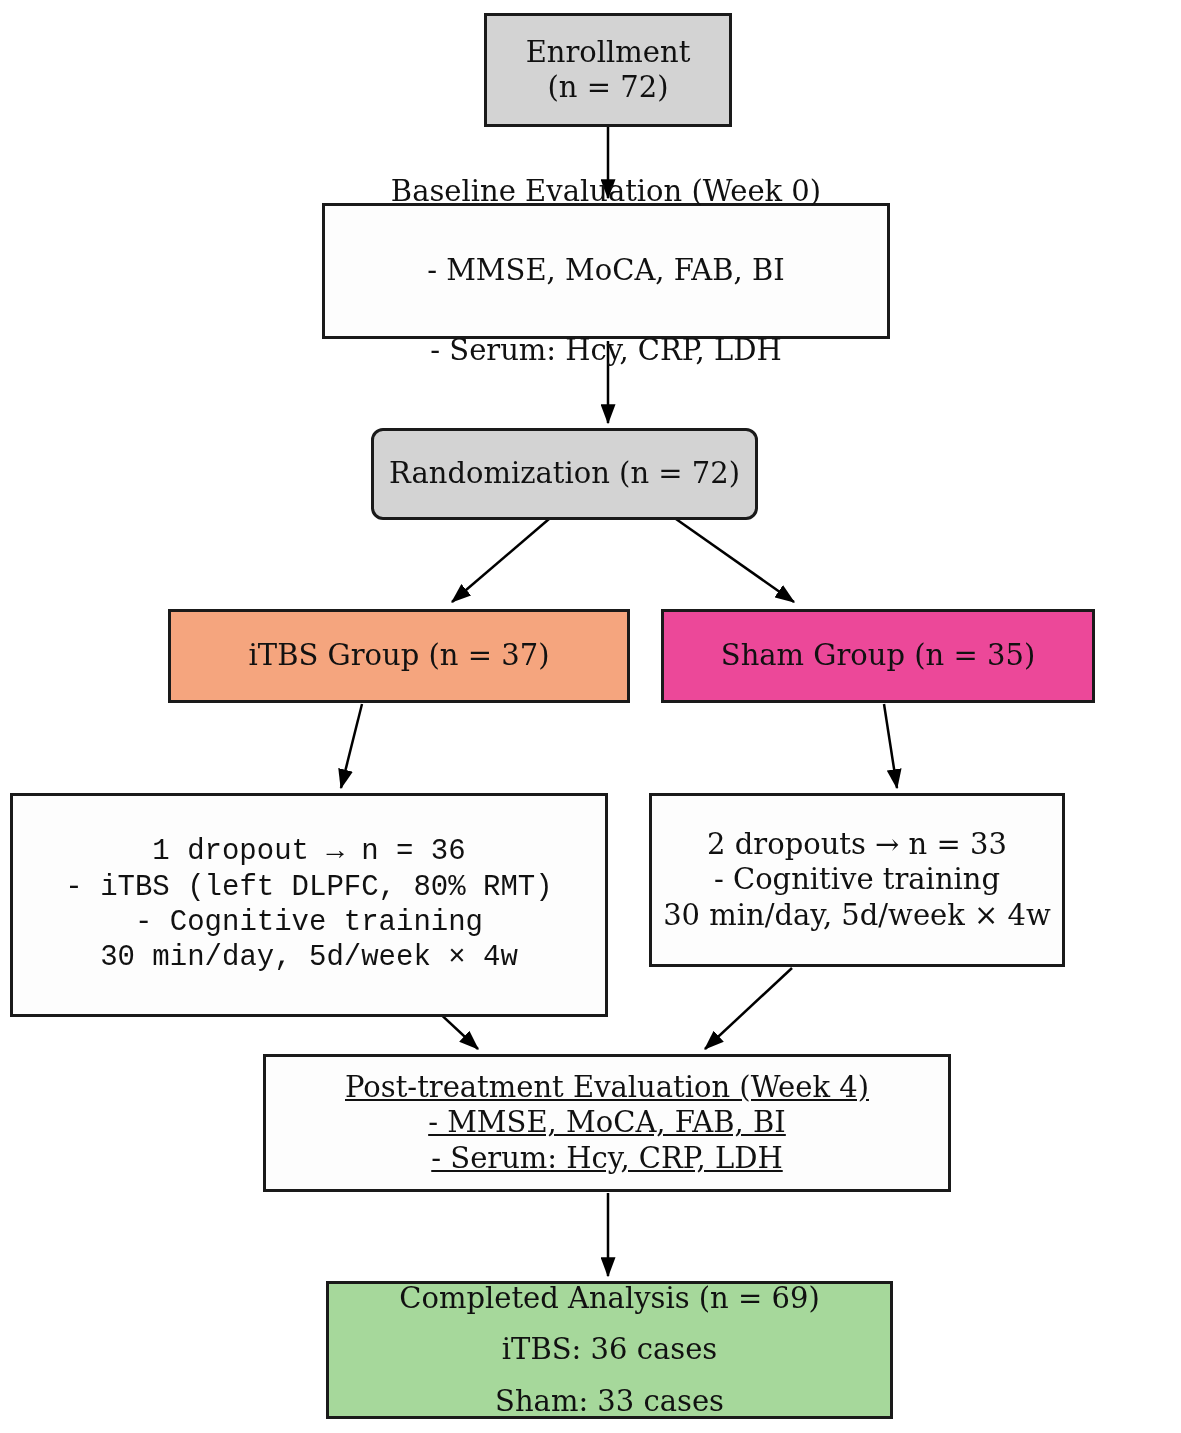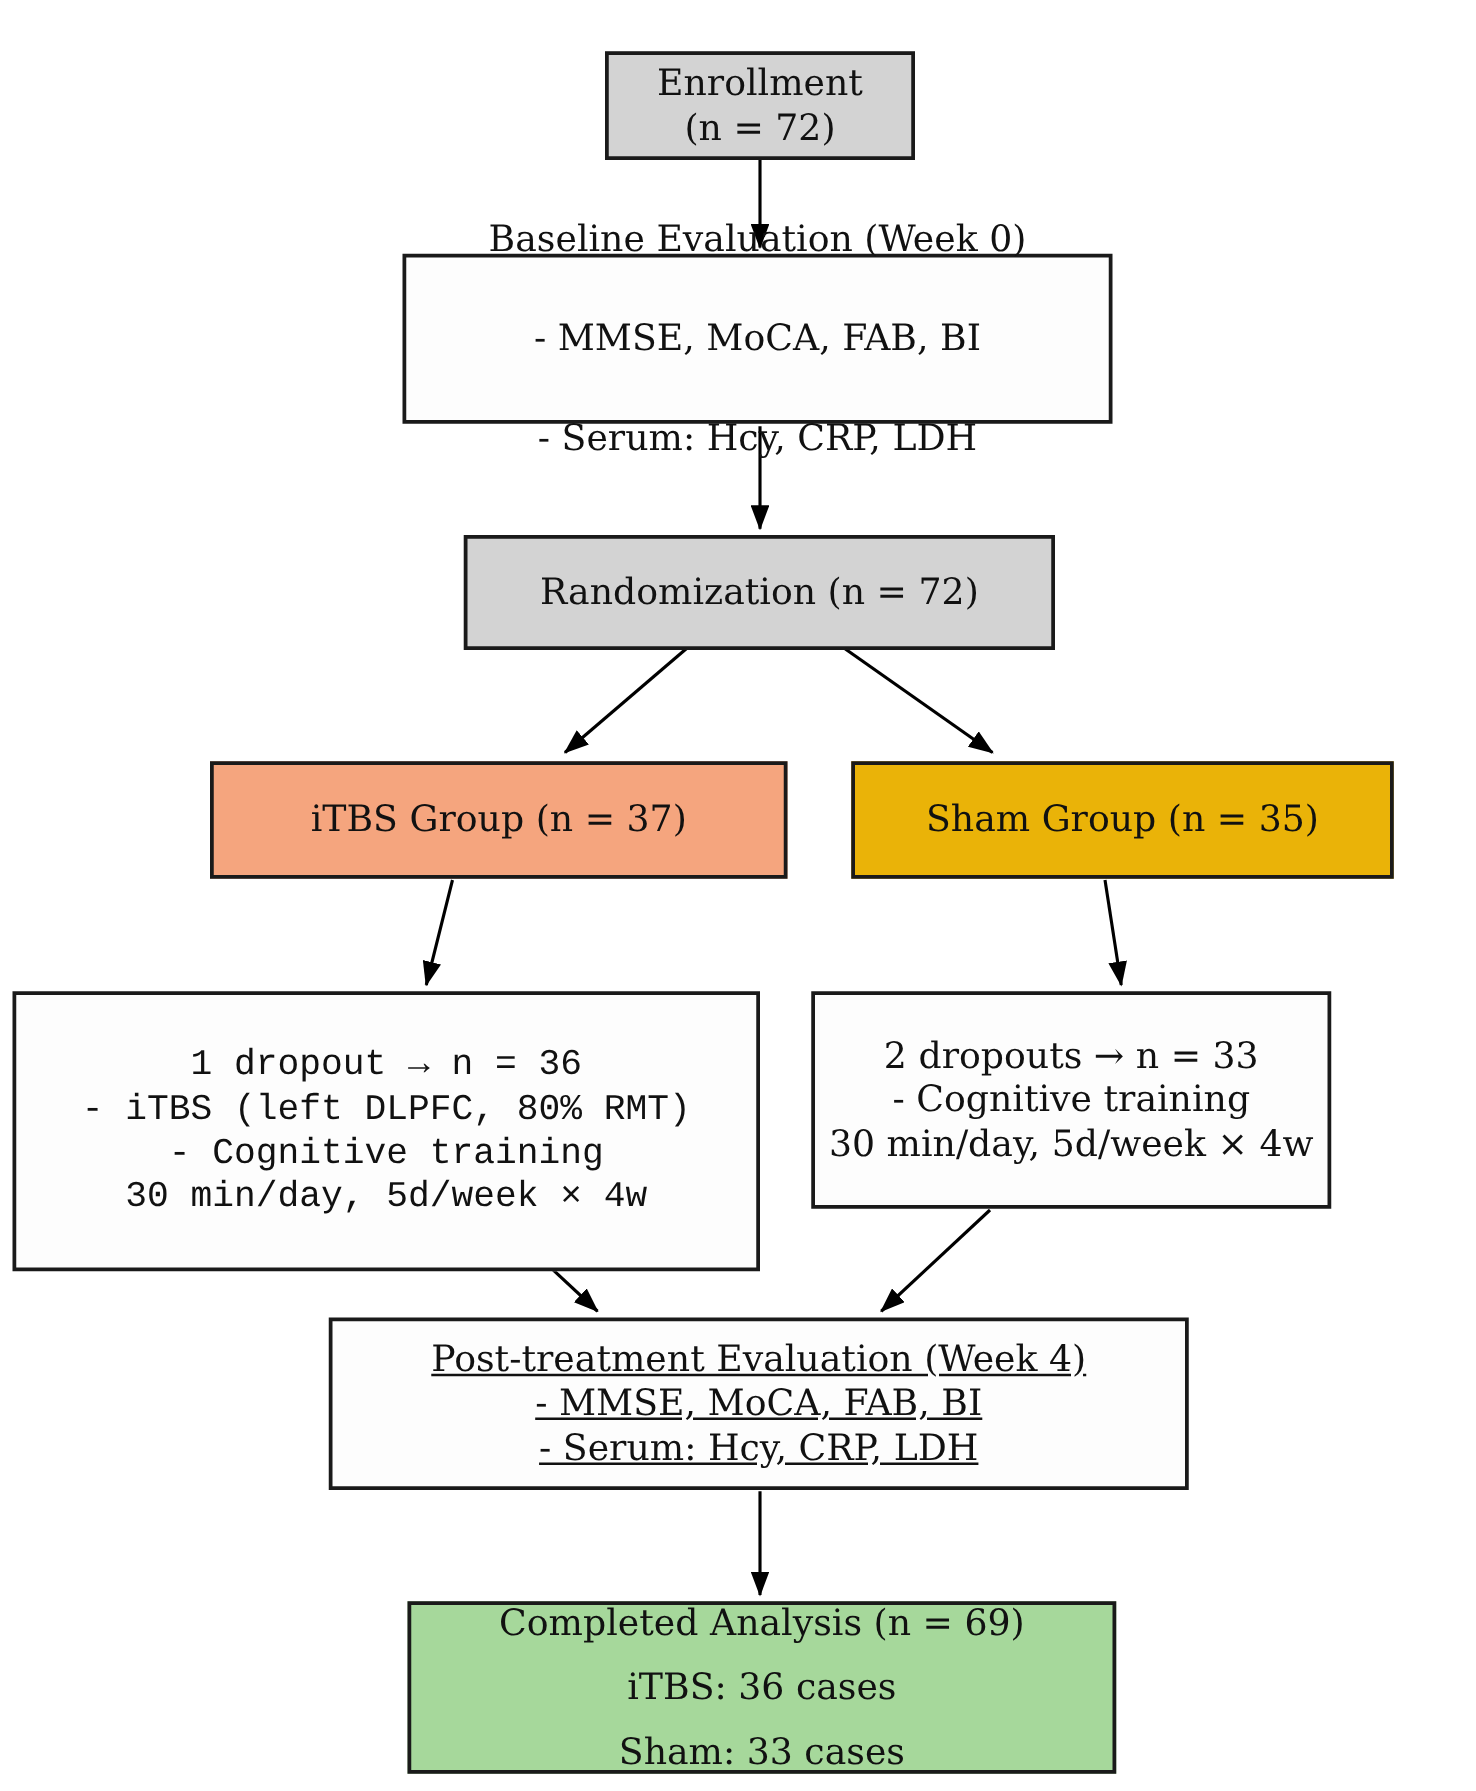--- a/index.html
+++ b/index.html
@@ -34,23 +34,23 @@
     justify-content: center;
     align-items: center;
     text-align: center;
     line-height: 1.22;
   }
   .node .line {
     white-space: nowrap;
     font-size: 29px;
   }
   
-  #n-enrollment      { left: 484px; top: 13px;   width: 248px; height: 87px; margin-top: 28px;  }
+  #n-enrollment      { left: 484px; top: 13px;   width: 248px; height: 114px;  }
   #n-baseline        { left: 322px; top: 203px;  width: 568px; height: 136px; gap: 44px; }
-  #n-randomization   { left: 371px; top: 428px;  width: 473px; height: 92px;  }
+  #n-randomization   { left: 371px; top: 428px;  width: 387px; height: 92px; border-radius: 12px;  }
   #n-itbs-group      { left: 168px; top: 609px;  width: 462px; height: 94px;  }
   #n-sham-group      { left: 661px; top: 609px;  width: 434px; height: 94px;  }
   #n-itbs-treatment  { left: 10px;  top: 793px;  width: 598px; height: 224px; font-family: Liberation Mono, monospace; }
   #n-sham-treatment  { left: 649px; top: 793px;  width: 416px; height: 174px; }
   #n-post-treatment  { left: 263px; top: 1054px; width: 688px; height: 138px; text-decoration: underline; }
   #n-completed       { left: 326px; top: 1281px; width: 567px; height: 138px; }
   .arrow {
     stroke: #000000;
     stroke-width: 2.5;
     fill: none;
@@ -90,21 +90,21 @@
   </div>
 
   <div class="node" id="n-randomization" style="background-color: rgb(211, 211, 211);">
     <div class="line">Randomization (n = 72)</div>
   </div>
 
   <div class="node" id="n-itbs-group" style="background-color: rgb(245, 165, 126);">
     <div class="line">iTBS Group (n = 37)</div>
   </div>
 
-  <div class="node" id="n-sham-group" style="background-color: #eab308; margin-left: 20px;">
+  <div class="node" id="n-sham-group" style="background-color: #ec4899;">
     <div class="line">Sham Group (n = 35)</div>
   </div>
 
   <div class="node" id="n-itbs-treatment" style="background-color: rgb(253, 253, 253);">
     <div class="line">1 dropout → n = 36</div>
     <div class="line">- iTBS (left DLPFC, 80% RMT)</div>
     <div class="line">- Cognitive training</div>
     <div class="line">30 min/day, 5d/week × 4w</div>
   </div>
 

